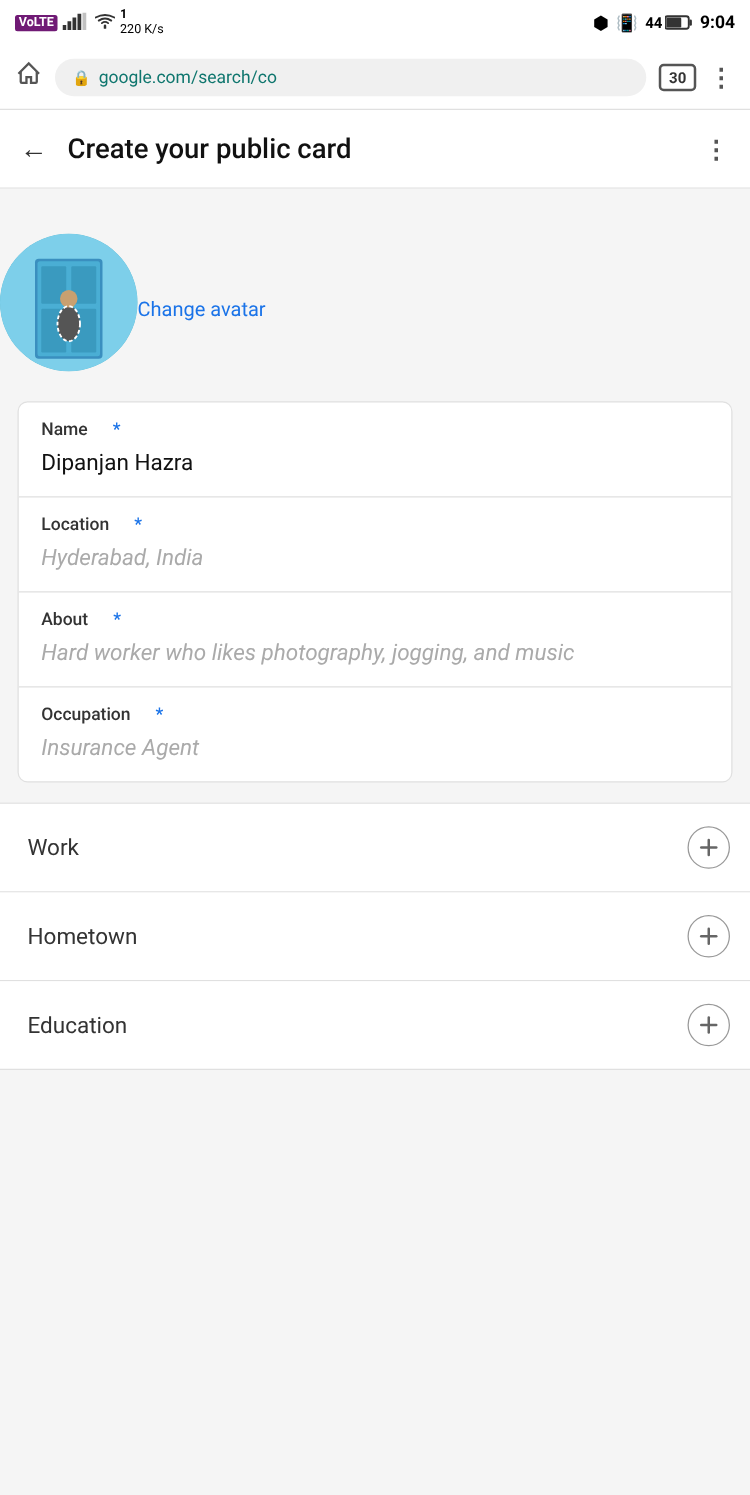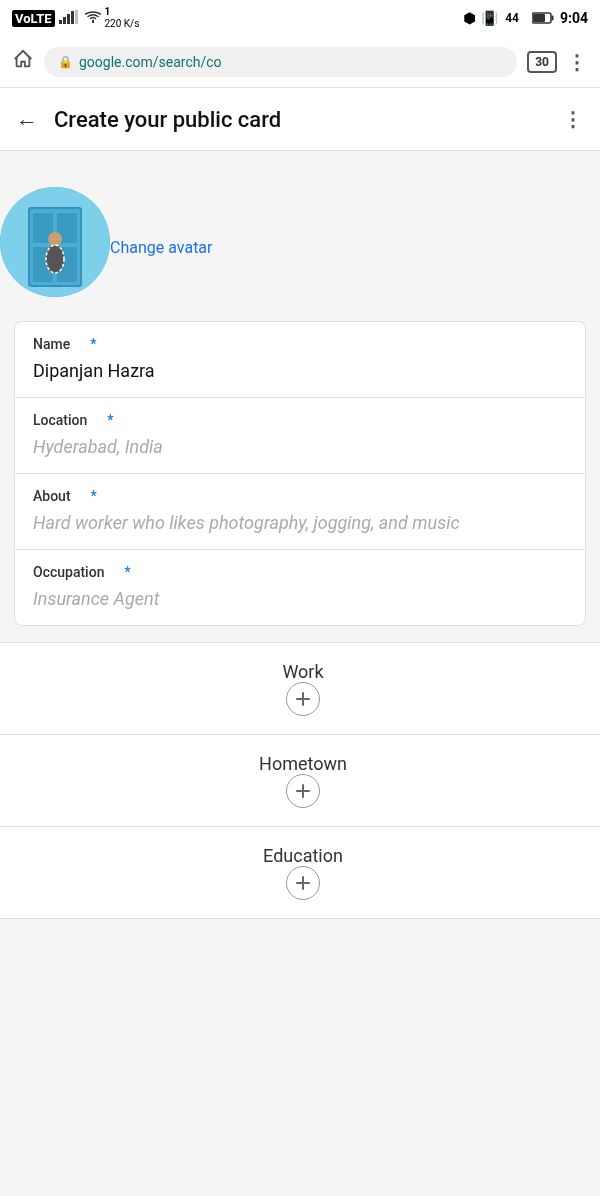--- a/index.html
+++ b/index.html
@@ -29,23 +29,23 @@
       font-weight: bold;
     }
     .status-right {
       display: flex;
       align-items: center;
       gap: 6px;
       font-size: 12px;
       font-weight: bold;
     }
     .volte-badge {
-      background: #000000;
+      background: #701a75;
       color: #fff;
-      font-size: 13px;
+      font-size: 10px;
       padding: 1px 3px;
       border-radius: 2px;
       font-weight: bold;
     }
 
     
     .browser-bar {
       background: #fff;
       padding: 8px 12px;
       display: flex;
@@ -207,21 +207,20 @@
     .expandable-item {
       background: #fff;
       border-top: 1px solid #e0e0e0;
       border-bottom: 1px solid #e0e0e0;
       padding: 18px 16px 18px 22px;
       display: flex;
       align-items: center;
       justify-content: space-between;
       margin-bottom: 0;
       cursor: pointer;
-      flex-direction: column;
     }
     .expandable-item + .expandable-item {
       border-top: none;
     }
     .expandable-label {
       font-size: 18px;
       color: #333;
       font-weight: 400;
     }
     .plus-btn {
@@ -262,21 +261,21 @@
         <path d="M0.5 3 Q8 -1 15.5 3" stroke="#333" stroke-width="1.5" fill="none" stroke-linecap="round"></path>
       </svg>
     </span>
     <span style="font-size:10px;font-weight:normal;line-height:1.2;">
       <span style="font-weight:bold;">1</span><br>220 K/s
     </span>
   </div>
   <div class="status-right">
     <span style="font-size:14px;">⬢</span>
     <span style="font-size:14px;">📳</span>
-    <span style="display:inline-flex;align-items:center;gap:13px;">
+    <span style="display:inline-flex;align-items:center;gap:2px;">
       <span style="font-size:12px;font-weight:bold;">44</span>
       <svg width="22" height="12" viewBox="0 0 22 12">
         <rect x="0" y="1" width="19" height="10" rx="2" fill="none" stroke="#333" stroke-width="1.5"></rect>
         <rect x="19.5" y="3.5" width="2" height="5" rx="1" fill="#333"></rect>
         <rect x="1" y="2" width="12" height="8" rx="1" fill="#333"></rect>
       </svg>
     </span>
     <span style="font-size:14px;font-weight:bold;">9:04</span>
   </div>
 </div>

